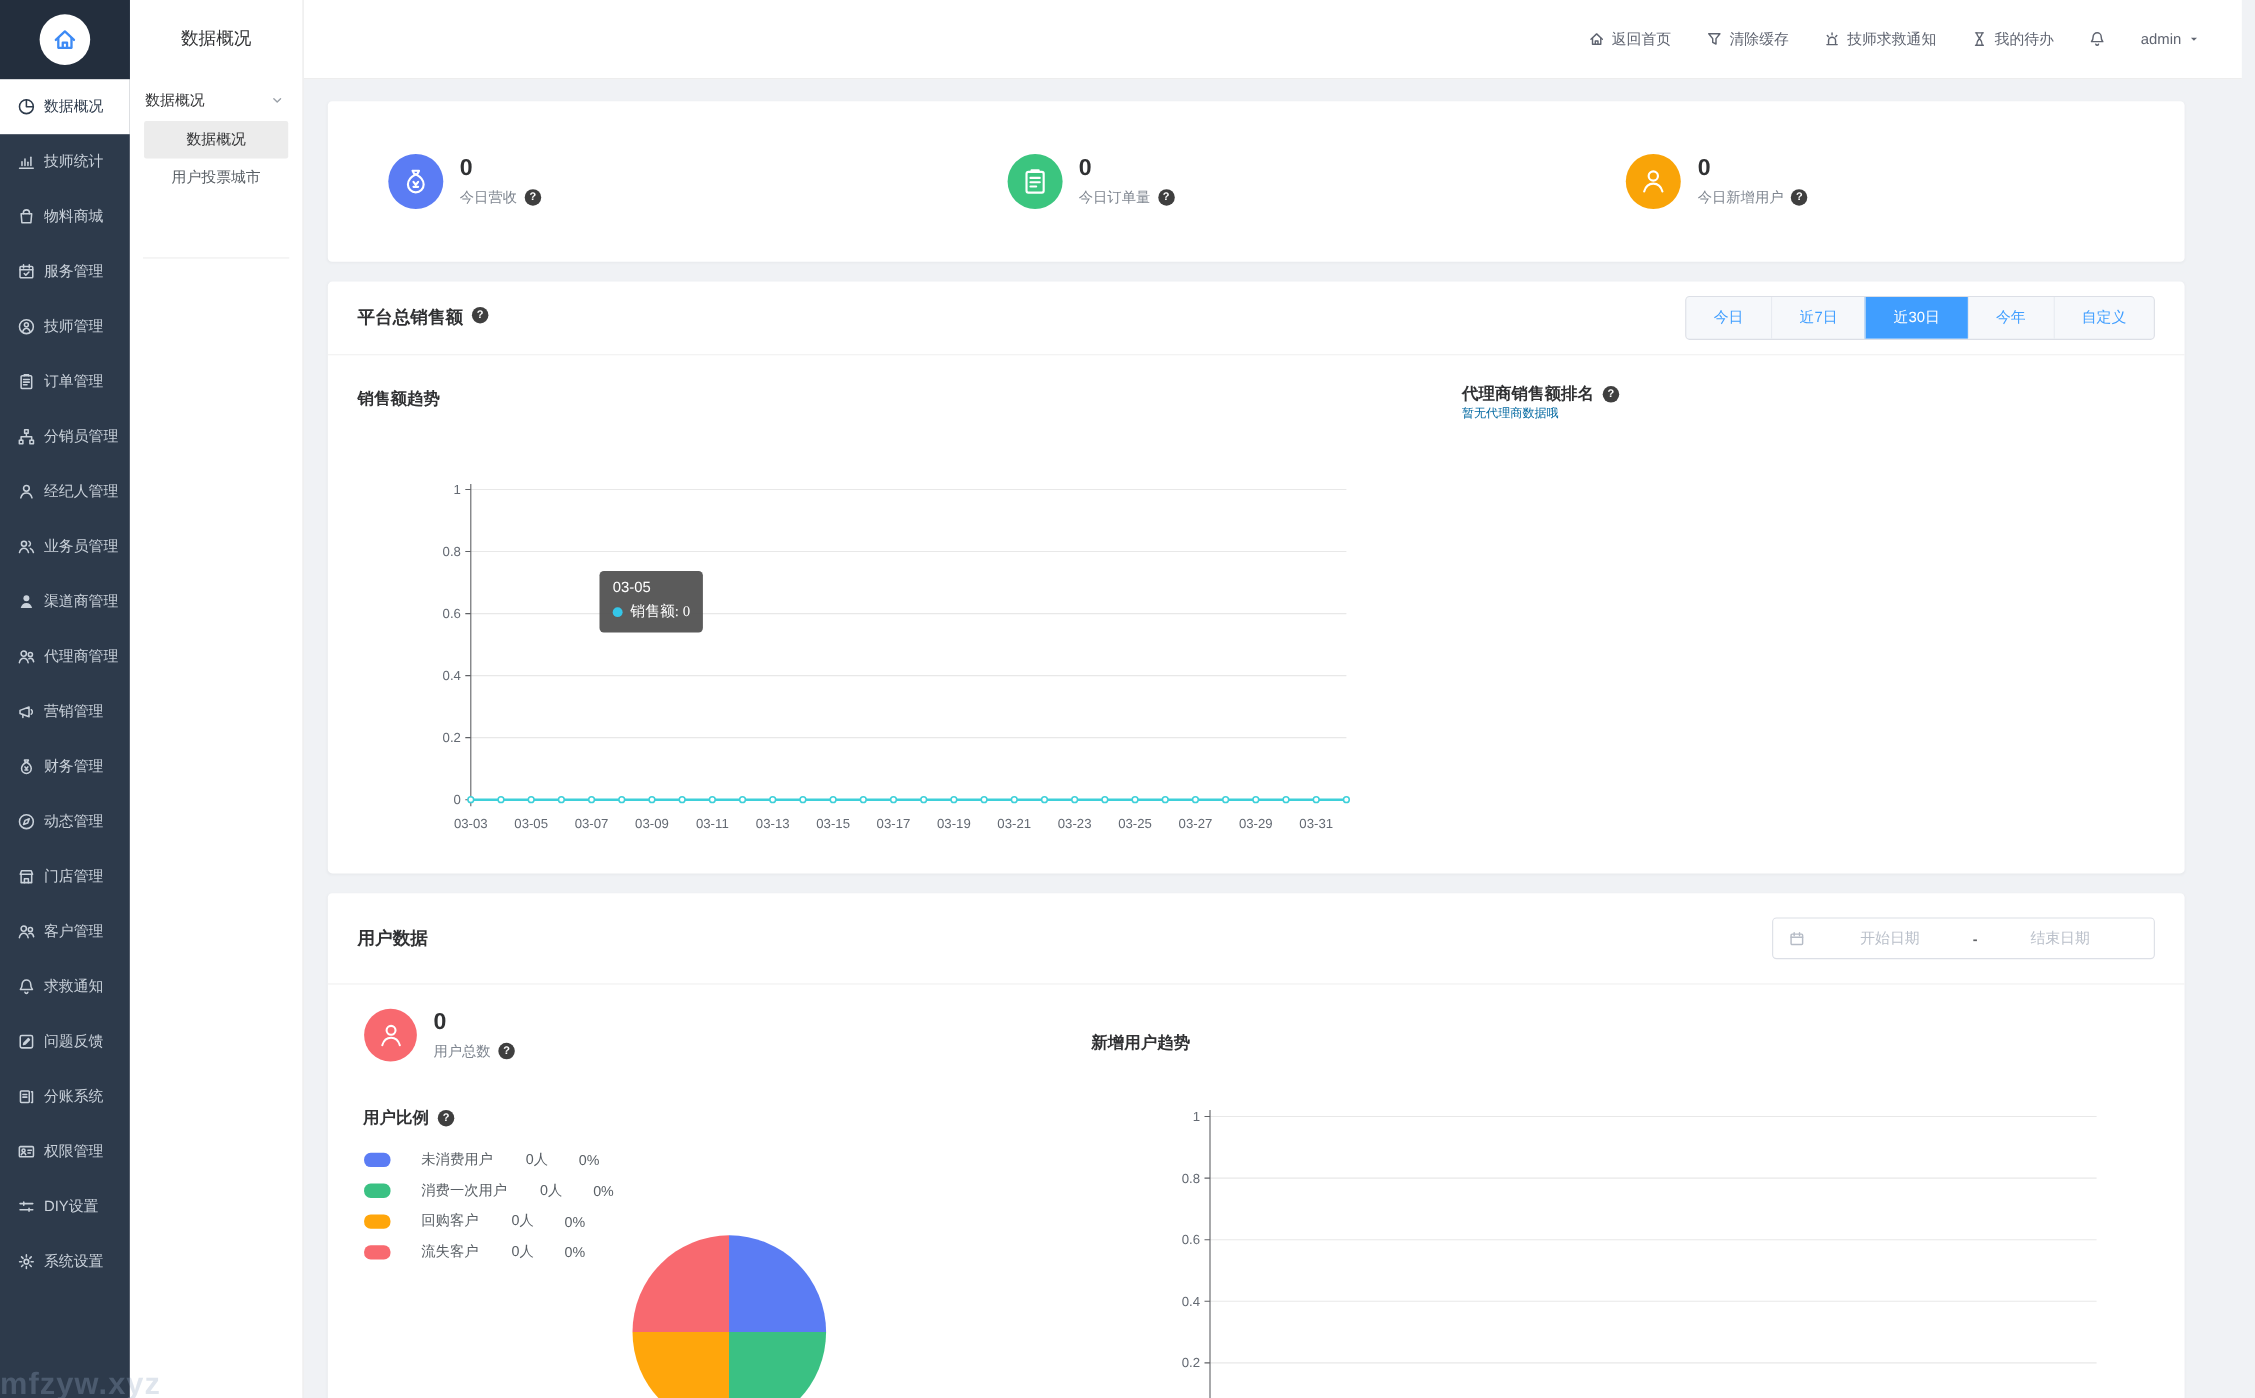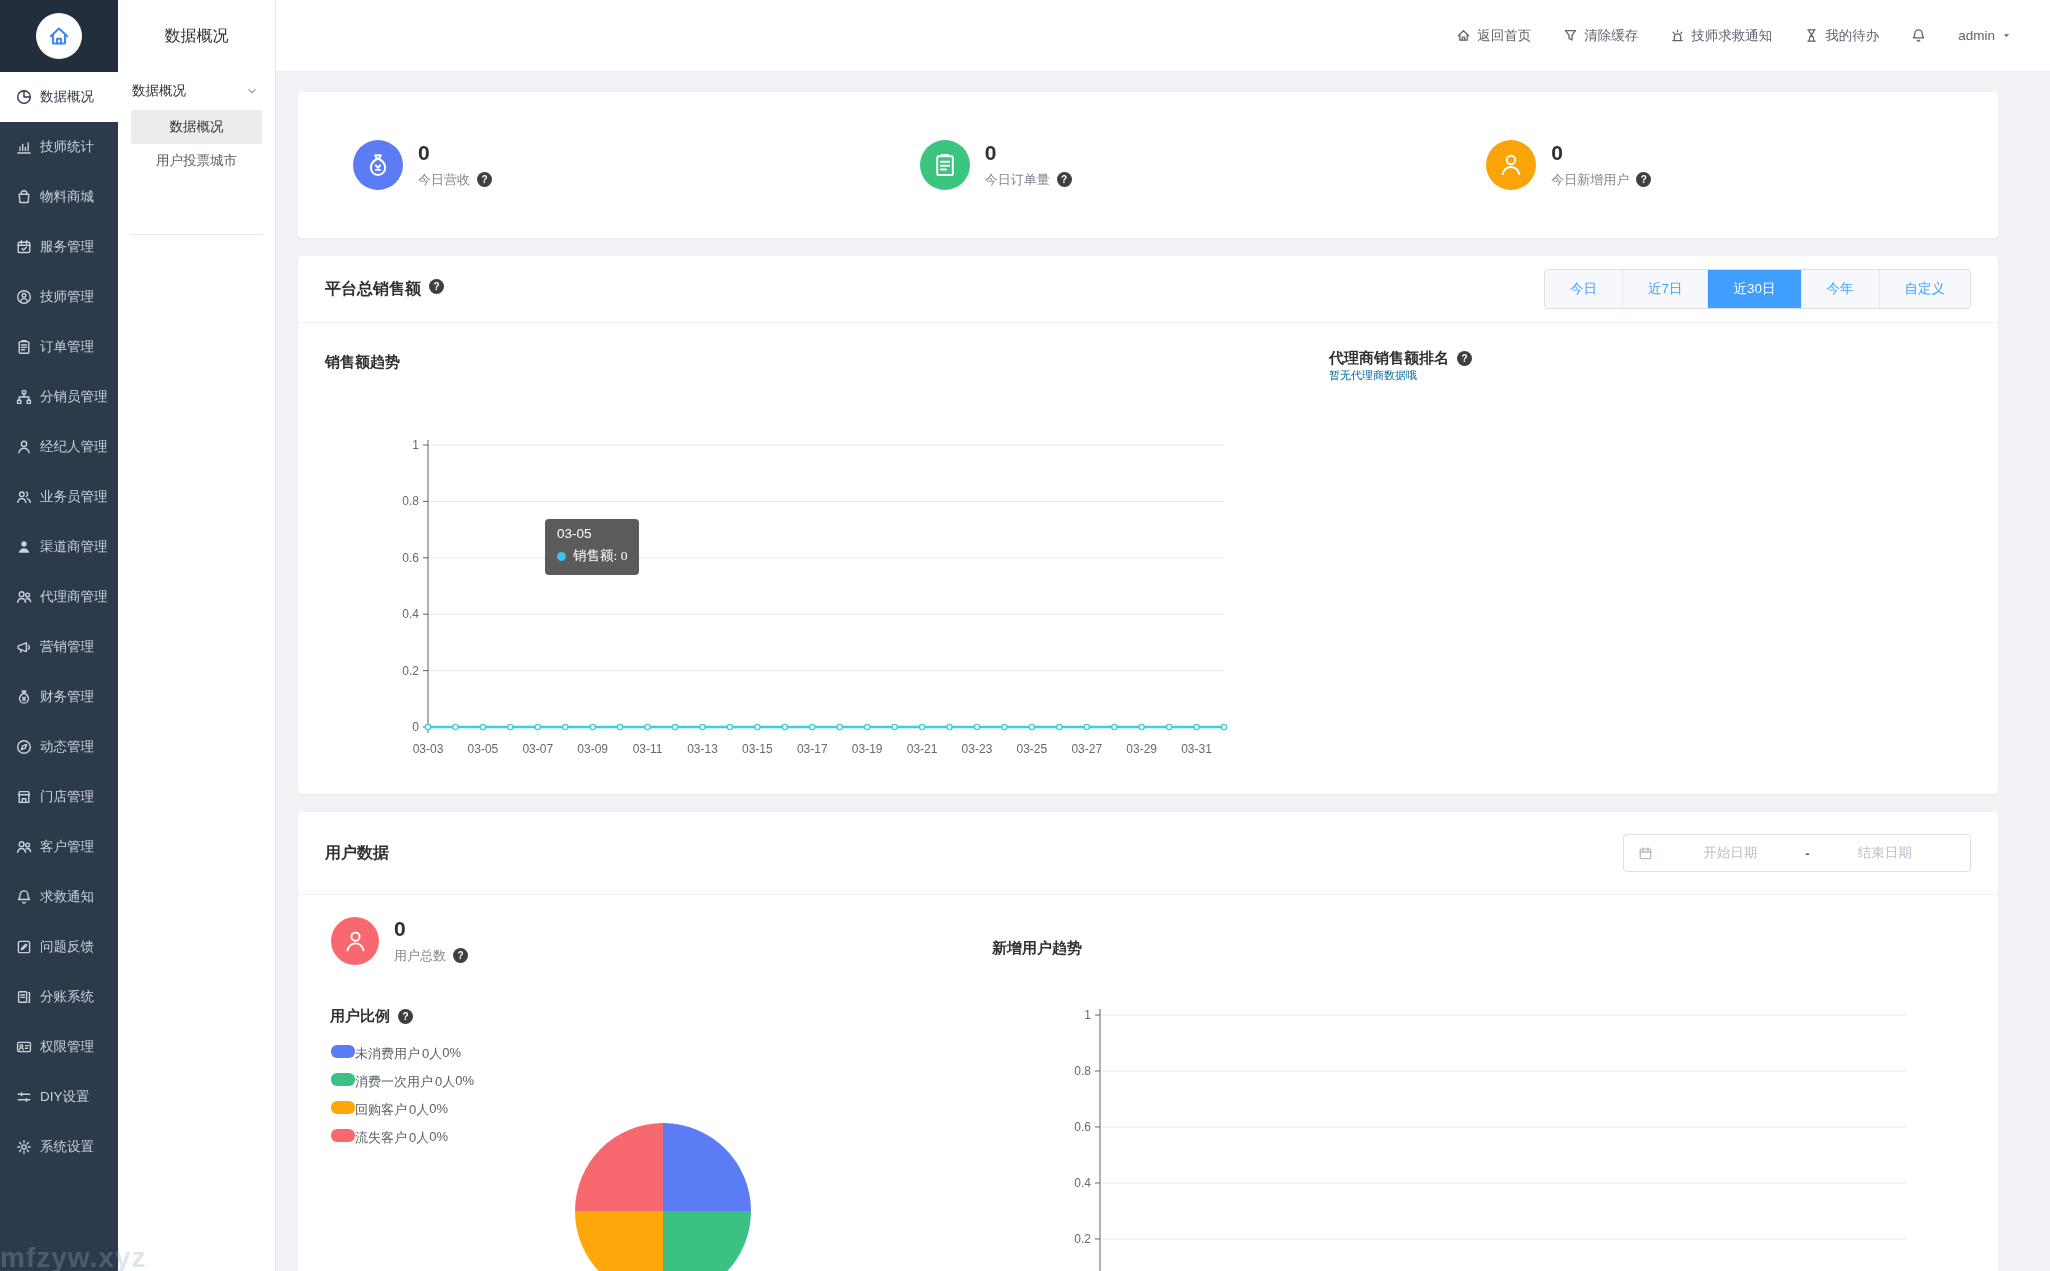--- a/index.html
+++ b/index.html
@@ -23,21 +23,21 @@
   .submenu { position:absolute; left:118px; top:0; width:158px; height:100%; background:#fff; border-right:1px solid #e8e8e8; z-index:2; }
   .submenu-title { height:72px; line-height:72px; text-align:center; font-size:16px; color:#303133; }
   .submenu-group { display:flex; align-items:center; justify-content:space-between; height:38px; padding:0 16px 0 14px; font-size:13.5px; color:#303133; cursor:pointer; }
   .sg-chevron { width:14px; height:14px; color:#9aa0a8; }
   .sg-chevron svg { width:14px; height:14px; }
   .sub-item { height:34px; line-height:34px; text-align:center; font-size:13.5px; color:#5a6066; margin:0 13px; cursor:pointer; border-radius:2px; }
   .sub-item.active { background:#ececec; color:#303133; }
   .submenu-divider { border-bottom:1px solid #ededed; margin:56px 12px 0 12px; }
 
   
-  .main { position:absolute; left:276px; top:0; right:0; height:100%; }
+  .main { position:absolute; left:276px; top:0; right:12px; height:100%; }
   .main-header { height:72px; background:#fff; border-bottom:1px solid #ebebeb; display:flex; align-items:center; justify-content:flex-end; gap:32px; padding-right:38px; font-size:13.5px; color:#5f6470; }
   .hlink { display:flex; align-items:center; gap:6px; cursor:pointer; }
   .hicon { width:15px; height:15px; color:#5f6470; display:inline-flex; }
   .hicon svg { width:15px; height:15px; }
   .admin { display:flex; align-items:center; gap:6px; cursor:pointer; }
   .caret { width:11px; height:11px; display:inline-flex; }
   .caret svg { width:11px; height:11px; }
 
   .content { position:absolute; left:22px; right:52px; top:92px; }
   .card { background:#fff; border-radius:4px; box-shadow:0 1px 3px rgba(0,0,0,0.04); }
@@ -79,21 +79,21 @@
   .dr-icon { width:15px; height:15px; color:#b6bcc6; margin-right:6px; display:inline-flex; }
   .dr-icon svg { width:15px; height:15px; }
   .dr-start,.dr-end { flex:1; text-align:center; font-size:13.5px; color:#b9bfc9; }
   .dr-sep { color:#606266; padding:0 4px; font-weight:bold; font-size:13px; }
   .user-body { position:relative; height:615px; }
   .user-total { position:absolute; left:33px; top:22px; display:flex; align-items:center; gap:15px; }
   .ut-circle { width:48px; height:48px; border-radius:50%; color:#fff; display:flex; align-items:center; justify-content:center; }
   .ut-circle svg { width:25px; height:25px; }
   .ratio-title { position:absolute; left:32px; top:112px;justify-content:space-between; }
   .legend { position:absolute; left:33px; top:150px; display:flex; flex-direction:column; gap:10px; }
-  .legend-row { display:flex; align-items:flex-start; gap:0; font-size:13px; color:#5a6066; }
+  .legend-row { display:flex; align-items:center; gap:28px; font-size:13px; color:#5a6066; }
   .swatch { width:24px; height:13px; border-radius:6px; flex:none; }
   .legend-count { margin-left:2px; }
   .pie { position:absolute; left:277px; top:228px; width:176px; height:176px; border-radius:50%; }
   .newuser-title { position:absolute; left:694px; top:44px; }
   .user-chart { position:absolute; left:756px; top:100px; }
 </style>
 </head>
 <body>
 
 <div class="sidebar">

